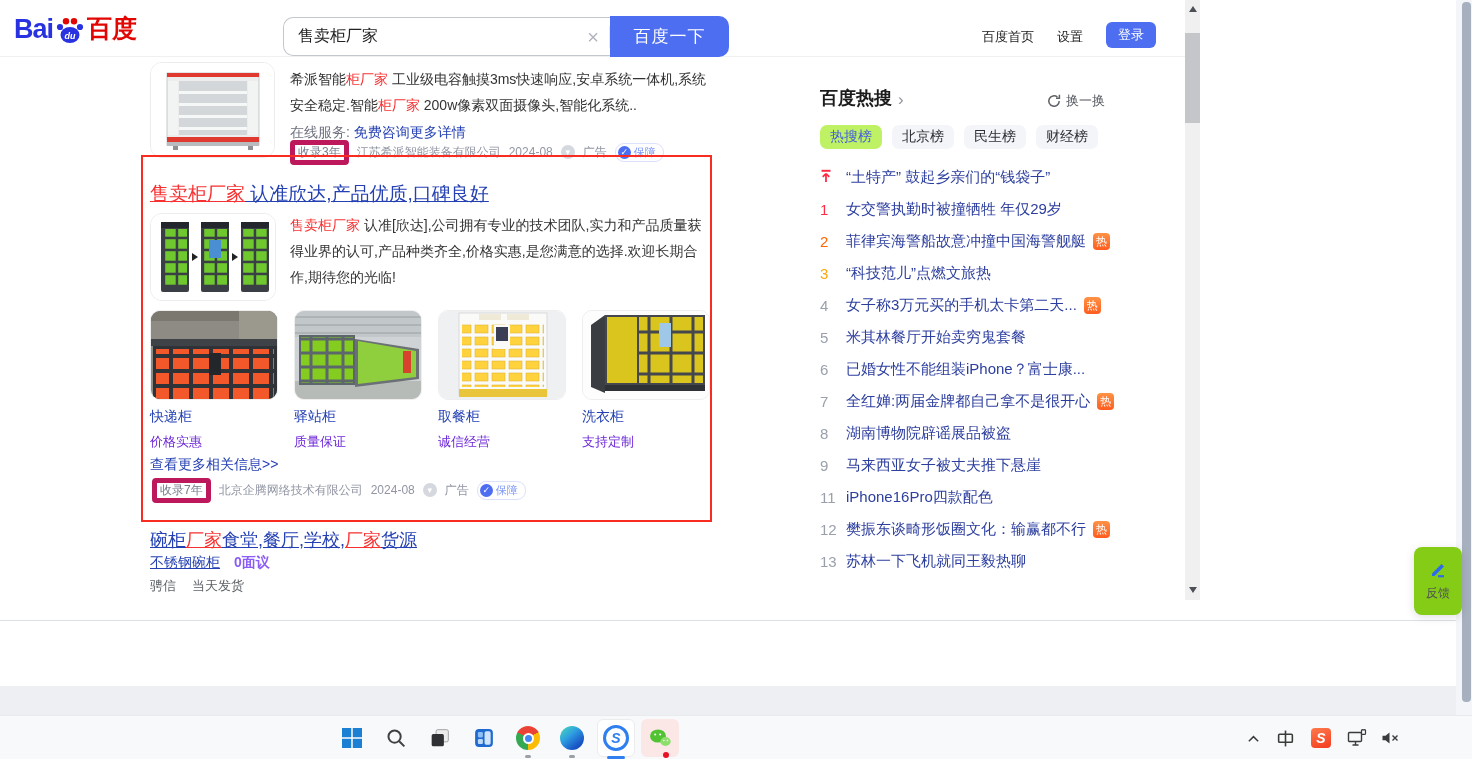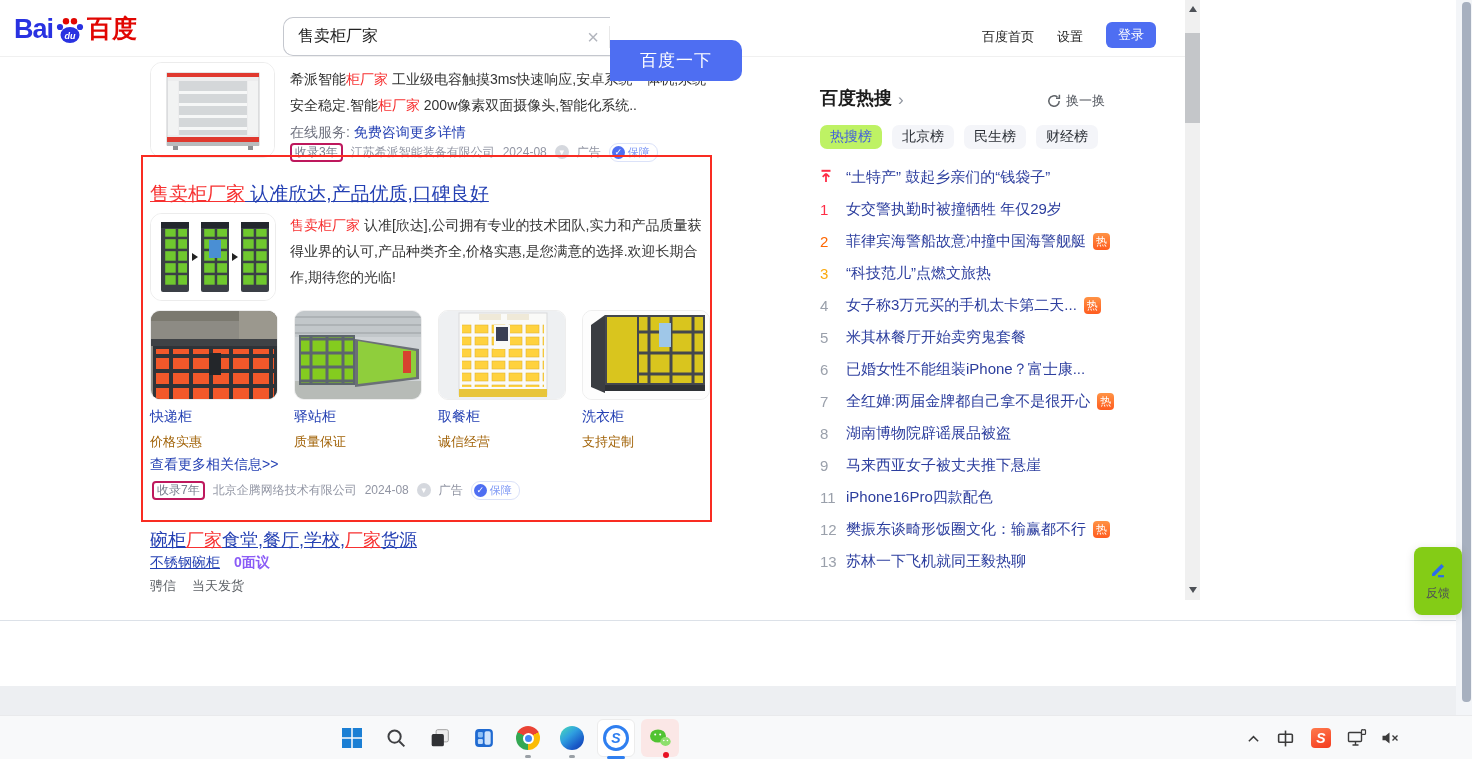--- a/index.html
+++ b/index.html
@@ -12,44 +12,44 @@
   .logo { position:absolute; left:14px; top:12px; display:flex; align-items:flex-end; cursor:pointer; }
   .logo-bai { font-size:27px; font-weight:bold; color:#2932e1; letter-spacing:-1px; }
   .logo-cn { font-size:25px; font-weight:bold; color:#e10602; margin-left:1px; }
   .paw { width:32px; height:32px; margin:0 0 -2px 1px; }
   .searchbox { position:absolute; left:283px; top:17px; width:327px; height:39px;
     border:1px solid #c4c7ce; border-right:none; border-radius:10px 0 0 10px;
     display:flex; align-items:center; padding-left:14px; background:#fff; }
   .search-val { font-size:16px; color:#222; flex:1; }
   .clear-x { font-size:20px; color:#b2b5bd; padding:0 10px; cursor:pointer; line-height:1; }
   .in-sep { width:1px; height:22px; background:#e8e8e8; }
-  .search-btn { position:absolute; left:610px; top:16px; width:132px; height:41px;
+  .search-btn { position:absolute; left:610px; top:16px; width:119px; height:41px;
     background:#4e6ef2; color:#fff; font-size:17px; border:none; border-radius:0 10px 10px 0;
-    cursor:pointer; letter-spacing:1px;margin-top:24px; }
+    cursor:pointer; letter-spacing:1px; }
   .topnav { position:absolute; top:28px; font-size:13px; color:#222; cursor:pointer; }
   .login-btn { position:absolute; left:1106px; top:22px; width:50px; height:26px;
     background:#4e6ef2; color:#fff; font-size:13px; border-radius:6px; display:flex;
     align-items:center; justify-content:center; cursor:pointer; }
 
   
   .thumb-card { position:absolute; border:1px solid #ececec; border-radius:12px;
     overflow:hidden; background:#fff; }
   .r1-img { left:150px; top:62px; width:125px; height:96px; }
   .r1-text { position:absolute; left:290px; top:66px; width:424px; font-size:14px;
     line-height:26px; color:#333; }
   .hl { color:#f73131; }
   .blue { color:#2440b3; }
   .u { text-decoration:underline; }
   .r1-service { position:absolute; left:290px; top:119px; font-size:14px; line-height:26px; }
   .svc-label { color:#707380; }
   .meta { position:absolute; display:flex; align-items:center; gap:8px; font-size:12px;
     color:#9195a3; height:18px; }
   .meta-r1 { left:290px; top:143px; }
   .meta-ad2 { left:152px; top:481px; }
-  .meta-tag { border:2px solid #be185d; border-radius:4px; padding:0 3px; line-height:15px;
+  .meta-tag { border:5px solid #be185d; border-radius:4px; padding:0 3px; line-height:15px;
     color:#767b8c; }
   .meta-cir { width:14px; height:14px; border-radius:50%; background:#d5d8de; color:#fff;
     font-size:9px; display:flex; align-items:center; justify-content:center; cursor:pointer; }
   .meta-badge { display:flex; align-items:center; gap:3px; border:1px solid #dbe2f9;
     border-radius:9px; padding:1px 7px 1px 2px; cursor:pointer; }
   .bcheck { width:13px; height:13px; border-radius:50%; background:#4e6ef2; color:#fff;
     font-size:9px; display:flex; align-items:center; justify-content:center; }
   .badge-txt { color:#7c96f5; font-size:11px; }
 
   .annotation { position:absolute; left:141px; top:155px; width:571px; height:367px;
@@ -57,21 +57,21 @@
 
   .ad-title { position:absolute; left:150px; top:181px; font-size:19px; cursor:pointer; }
   .ad-thumb { left:150px; top:213px; width:126px; height:88px; }
   .ad-desc { position:absolute; left:290px; top:212px; width:424px; font-size:14px;
     line-height:26px; color:#333; }
   .ad-card { position:absolute; top:310px; width:128px; cursor:pointer; }
   .card-img { width:128px; height:90px; border-radius:10px; overflow:hidden;
     border:1px solid #eee; }
   .card-img svg { display:block; }
   .card-title { margin-top:8px; font-size:14px; color:#2440b3; }
-  .card-sub { margin-top:7px; font-size:13px; color:#a16207; }
+  .card-sub { margin-top:7px; font-size:13px; color:#6d28d9; }
   .ad-more { position:absolute; left:150px; top:456px; font-size:14px; color:#2440b3;
     cursor:pointer; }
 
   .r3-title { position:absolute; left:150px; top:528px; font-size:18px; cursor:pointer; }
   .r3-line2 { position:absolute; left:150px; top:554px; font-size:14px; display:flex; gap:14px; }
   .r3-price { color:#8b5cf6; font-weight:bold; }
   .r3-line3 { position:absolute; left:150px; top:577px; font-size:13px; color:#5f6368;
     display:flex; gap:16px; }
 
   

